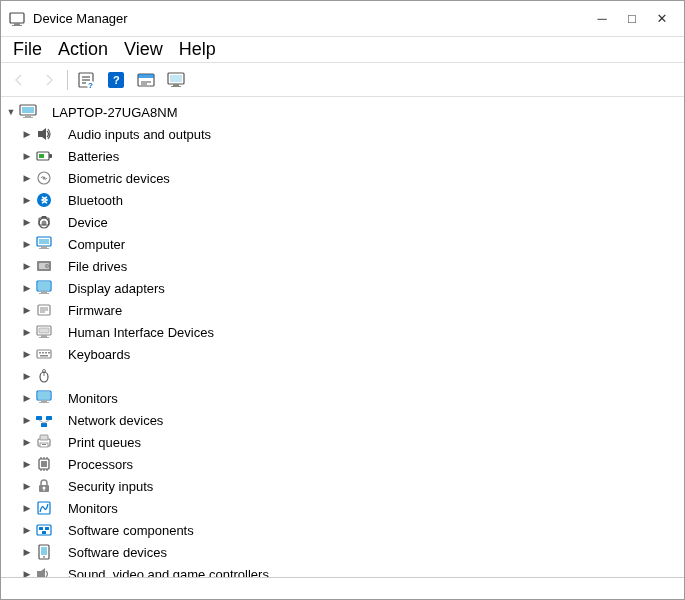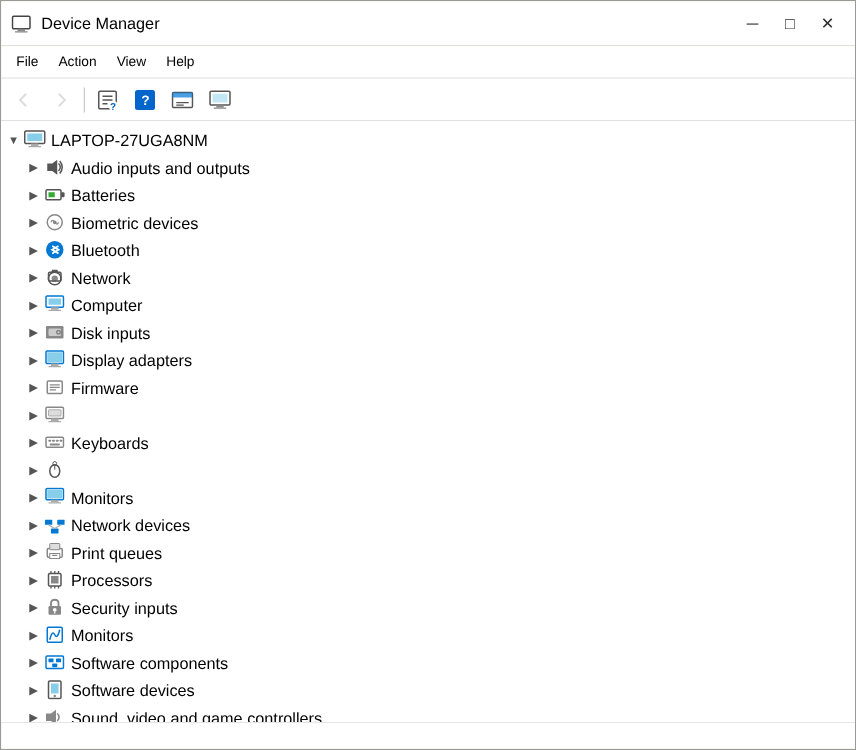--- a/index.html
+++ b/index.html
@@ -62,21 +62,21 @@
       display: flex;
       padding: 2px 4px;
       height: 26px;
       align-items: center;
       border-bottom: 1px solid #e0e0e0;
       background: #fff;
     }
     .menu-item {
       padding: 2px 8px;
       cursor: pointer;
-      font-size: 11px;
+      font-size: 18px;
       color: #000;
       height: 22px;
       display: flex;
       align-items: center;
     }
 
     
     .toolbar {
       display: flex;
       align-items: center;
@@ -149,20 +149,21 @@
       margin-right: 4px;
       flex-shrink: 0;
       display: flex;
       align-items: center;
       justify-content: center;
       font-size: 14px;
     }
     .tree-row .node-label {
       font-size: 13px;
       color: #000;
+      margin-left: 11px;
     }
     
     .level-0 { padding-left: 2px; }
     .level-1 { padding-left: 18px; }
 
     
     .status-bar {
       height: 22px;
       background: #fff;
       border-top: 1px solid #ccc;
@@ -313,21 +314,21 @@
       <div class="tree-row level-1">
         <div class="expand-arrow">▶</div>
         <div class="node-icon">
           <svg width="16" height="16" viewBox="0 0 16 16">
             <circle cx="8" cy="9" r="5" fill="none" stroke="#555" stroke-width="1.2"></circle>
             <circle cx="8" cy="9" r="2.5" fill="#888"></circle>
             <rect x="3" y="4" width="10" height="7" rx="1" fill="none" stroke="#555" stroke-width="1.2"></rect>
             <polygon points="6,2 10,2 11,4 5,4" fill="#555"></polygon>
           </svg>
         </div>
-        <span class="node-label">Network</span>
+        <span class="node-label">Device</span>
       </div>
 
       <div class="tree-row level-1">
         <div class="expand-arrow">▶</div>
         <div class="node-icon">
           <svg width="16" height="16" viewBox="0 0 16 16">
             <rect x="1" y="1" width="14" height="9" rx="1" fill="none" stroke="#0078d4" stroke-width="1.2"></rect>
             <rect x="3" y="3" width="10" height="5" fill="#87ceeb"></rect>
             <rect x="5" y="10" width="6" height="2" fill="#aaa"></rect>
             <rect x="3" y="12" width="10" height="1" fill="#aaa"></rect>
@@ -339,21 +340,21 @@
       <div class="tree-row level-1">
         <div class="expand-arrow">▶</div>
         <div class="node-icon">
           <svg width="16" height="16" viewBox="0 0 16 16">
             <rect x="1" y="3" width="14" height="10" rx="1" fill="#888"></rect>
             <rect x="3" y="5" width="10" height="6" rx="1" fill="#ccc"></rect>
             <circle cx="11" cy="8" r="2" fill="#888"></circle>
             <circle cx="11" cy="8" r="0.8" fill="#ccc"></circle>
           </svg>
         </div>
-        <span class="node-label">Disk inputs</span>
+        <span class="node-label">File drives</span>
       </div>
 
       <div class="tree-row level-1">
         <div class="expand-arrow">▶</div>
         <div class="node-icon">
           <svg width="16" height="16" viewBox="0 0 16 16">
             <rect x="1" y="1" width="14" height="10" rx="1" fill="none" stroke="#0078d4" stroke-width="1.2"></rect>
             <rect x="2" y="2" width="12" height="8" fill="#87ceeb"></rect>
             <rect x="5" y="11" width="6" height="2" fill="#aaa"></rect>
             <rect x="3" y="13" width="10" height="1" fill="#aaa"></rect>
@@ -378,20 +379,21 @@
       <div class="tree-row level-1">
         <div class="expand-arrow">▶</div>
         <div class="node-icon">
           <svg width="16" height="16" viewBox="0 0 16 16">
             <rect x="1" y="2" width="14" height="9" rx="1" fill="none" stroke="#888" stroke-width="1.2"></rect>
             <rect x="3" y="4" width="10" height="5" rx="0.5" fill="#ddd" stroke="#888" stroke-width="0.5"></rect>
             <rect x="5" y="11" width="6" height="2" fill="#aaa"></rect>
             <rect x="3" y="13" width="10" height="1" fill="#aaa"></rect>
           </svg>
         </div>
+        <span class="node-label">Human Interface Devices</span>
       </div>
 
       <div class="tree-row level-1">
         <div class="expand-arrow">▶</div>
         <div class="node-icon">
           <svg width="16" height="16" viewBox="0 0 16 16">
             <rect x="1" y="4" width="14" height="8" rx="1" fill="none" stroke="#888" stroke-width="1.2"></rect>
             <rect x="3" y="6" width="2" height="1.5" rx="0.3" fill="#888"></rect>
             <rect x="6" y="6" width="2" height="1.5" rx="0.3" fill="#888"></rect>
             <rect x="9" y="6" width="2" height="1.5" rx="0.3" fill="#888"></rect>

